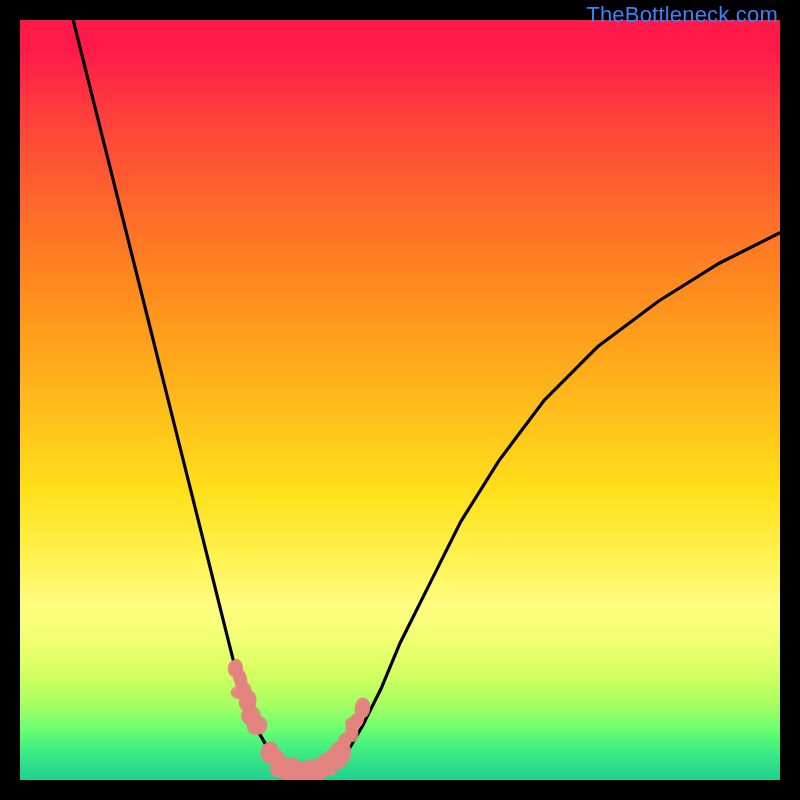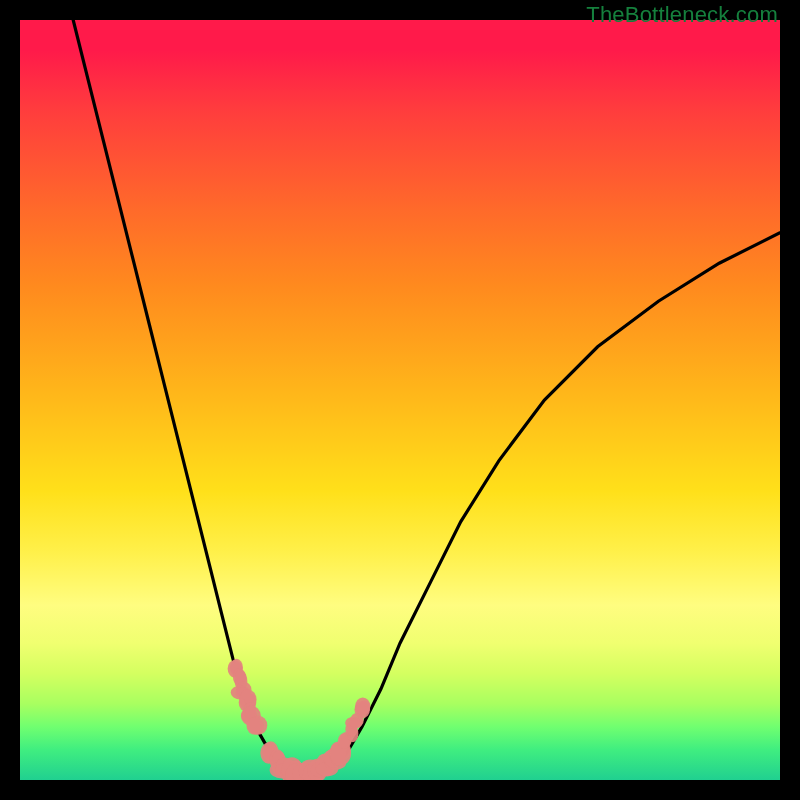--- a/index.html
+++ b/index.html
@@ -32,21 +32,21 @@
       #70ff70 93%,
       #40ee80 96%,
       #20d090 100%);
   }
   .watermark {
     position: absolute;
     top: 2px;
     right: 22px;
     font-family: Arial, Helvetica, sans-serif;
     font-size: 22px;
-    color: #15803d;
+    color: #3b82f6;
     font-weight: 500;
     letter-spacing: 0.2px;
   }
   svg.curve {
     position: absolute;
     left: 20px;
     top: 20px;
     width: 760px;
     height: 760px;
   }

